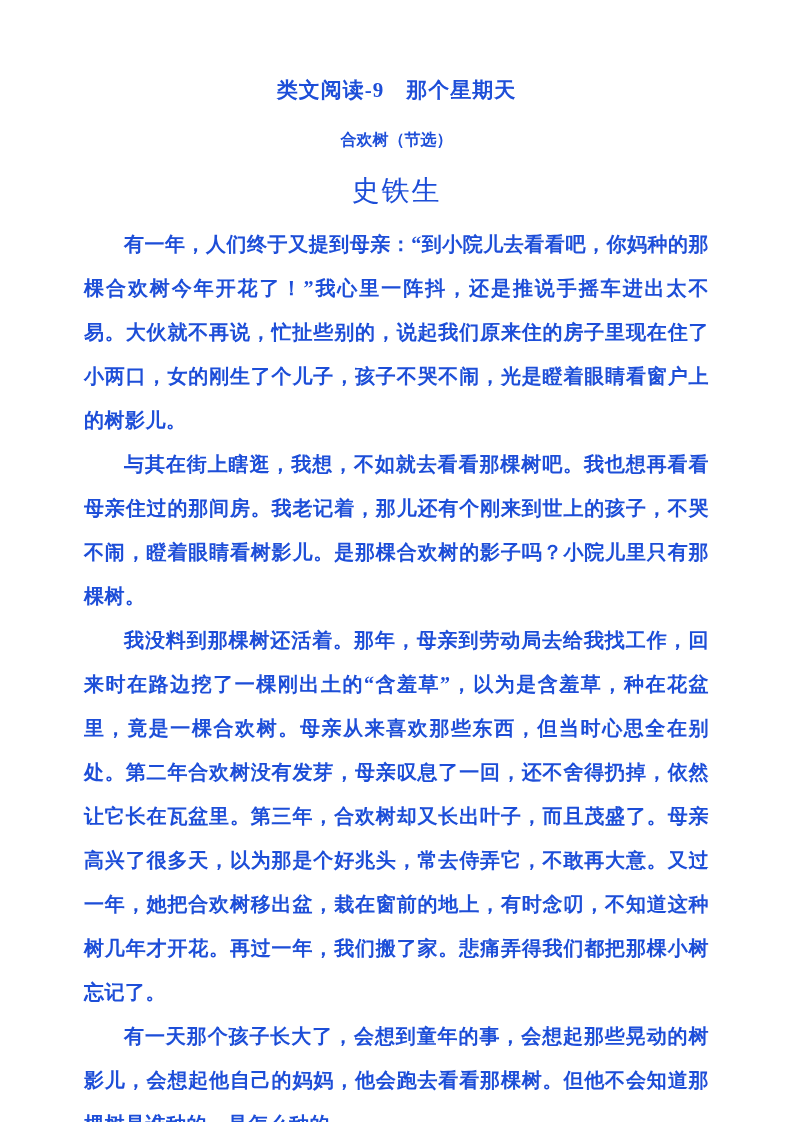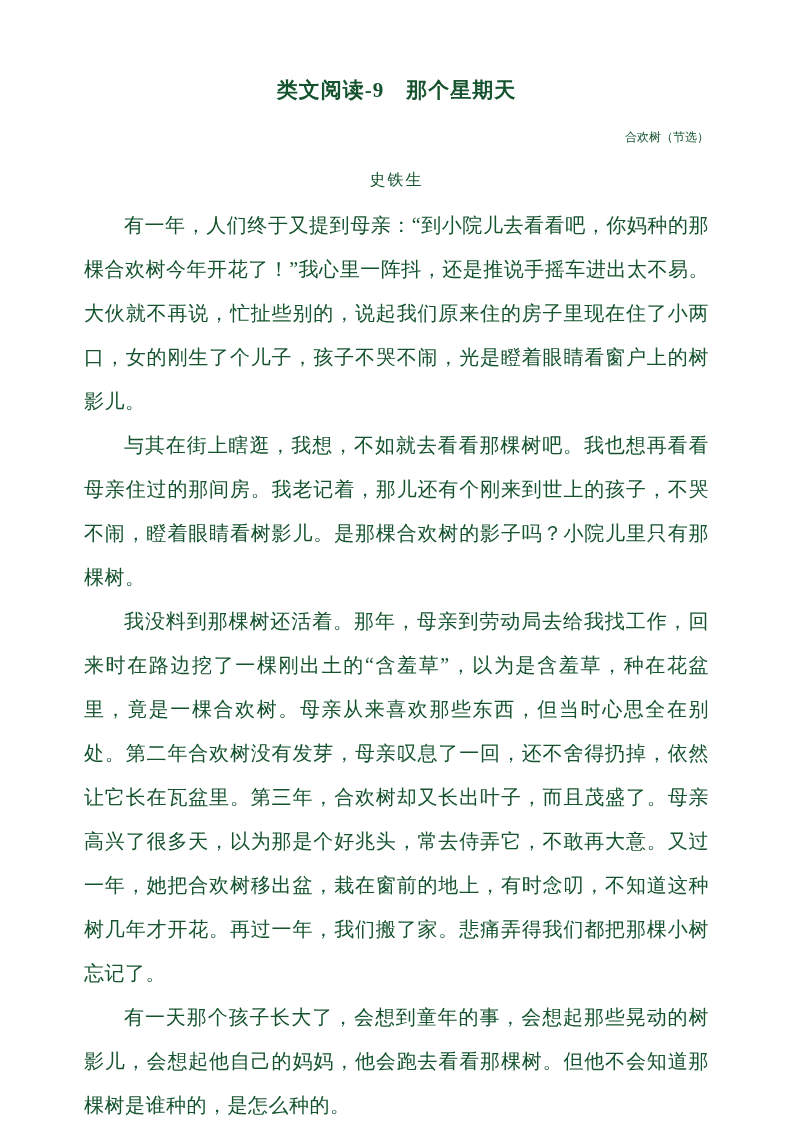--- a/index.html
+++ b/index.html
@@ -9,57 +9,58 @@
   }
   .page {
     position: relative;
     width: 793px;
     height: 1122px;
     margin: 0 auto;
     background: #ffffff;
     box-sizing: border-box;
     padding: 78px 84px 40px 84px;
     font-family: "Liberation Serif", "DejaVu Serif", serif;
-    color: #14532d;
+    color: #1d4ed8;
     overflow: hidden;
   }
   .title {
     margin: 0;
     text-align: center;
     font-size: 21px;
     font-weight: bold;
     letter-spacing: 1px;
     line-height: 1.2;
   }
   .subtitle {
     margin: 27px 0 0 0;
-    text-align: right;
-    font-size: 12px;
-    font-weight: normal;
+    text-align: center;
+    font-size: 16px;
+    font-weight: bold;
     line-height: 1.2;
   }
   .author {
     margin: 25px 0 0 0;
     text-align: center;
-    font-size: 16px;
+    font-size: 28px;
     font-weight: normal;
     letter-spacing: 2px;
     line-height: 1.2;
   }
   .body-text {
     margin-top: 14px;
   }
   p.para {
     margin: 0;
     font-size: 20px;
     line-height: 44px;
     text-align: justify;
     text-justify: inter-ideograph;
     text-indent: 2em;
     letter-spacing: 0.5px;
+    font-weight: bold;
   }
 </style>
 </head>
 <body>
 
 <div class="page">
   <h1 class="title">类文阅读-9　那个星期天</h1>
   <h2 class="subtitle">合欢树（节选）</h2>
   <h3 class="author">史铁生</h3>
 

